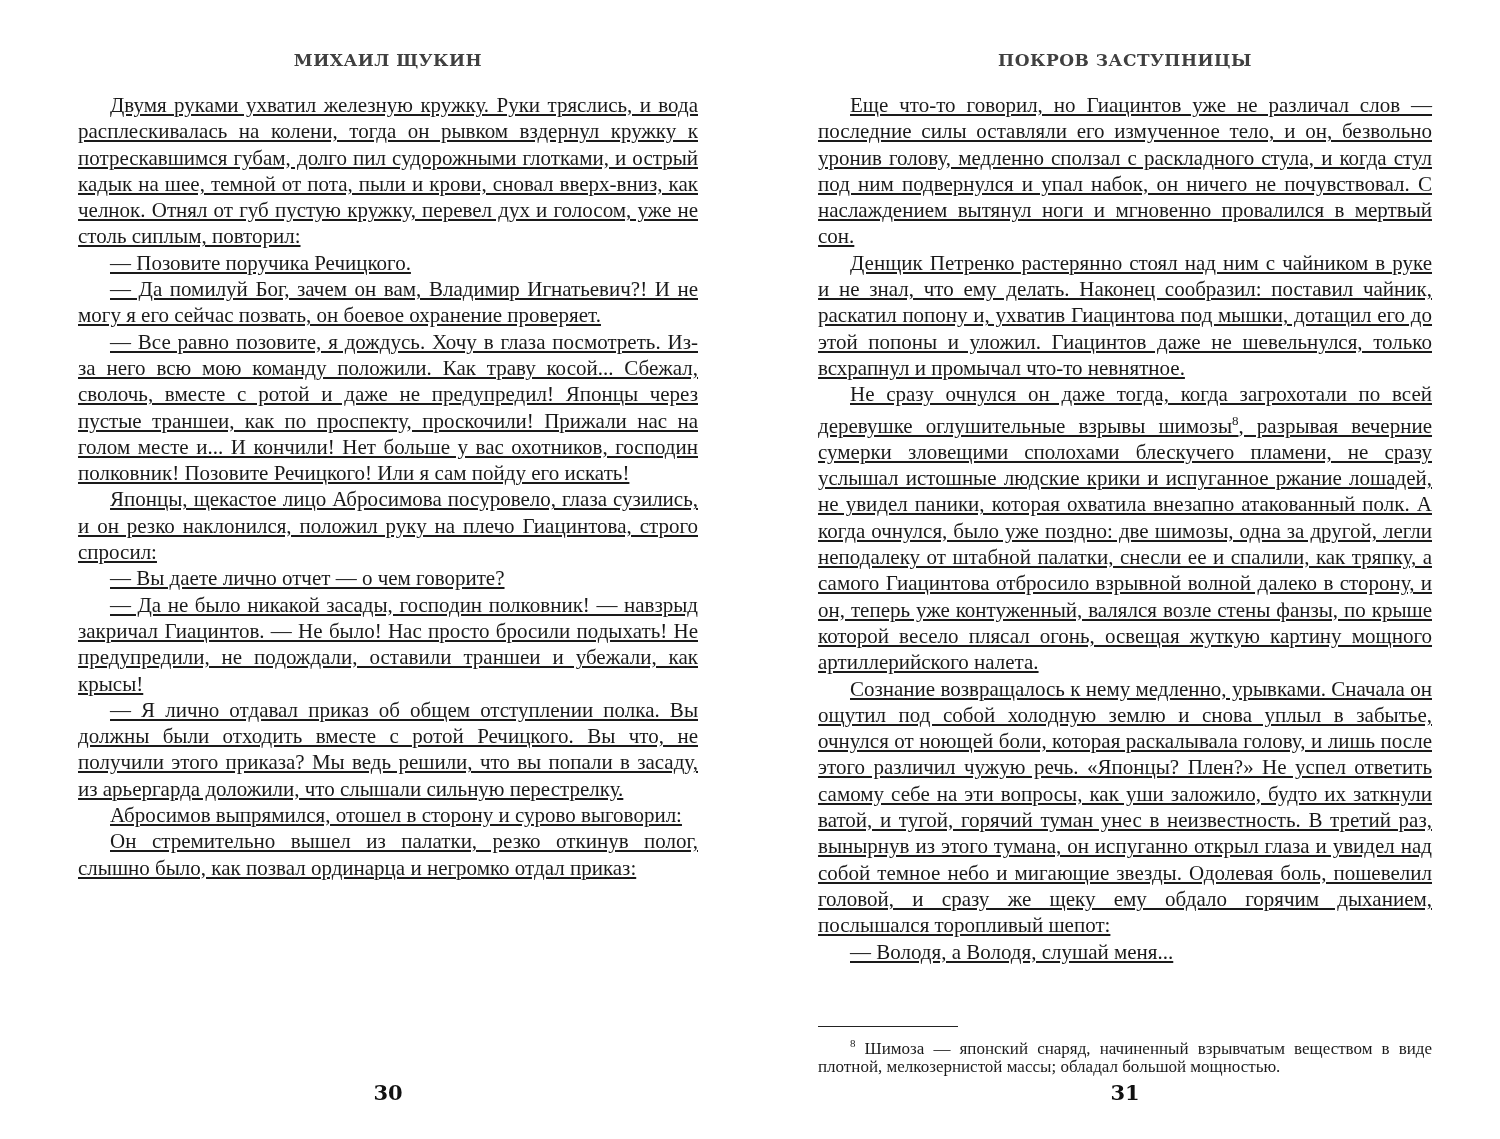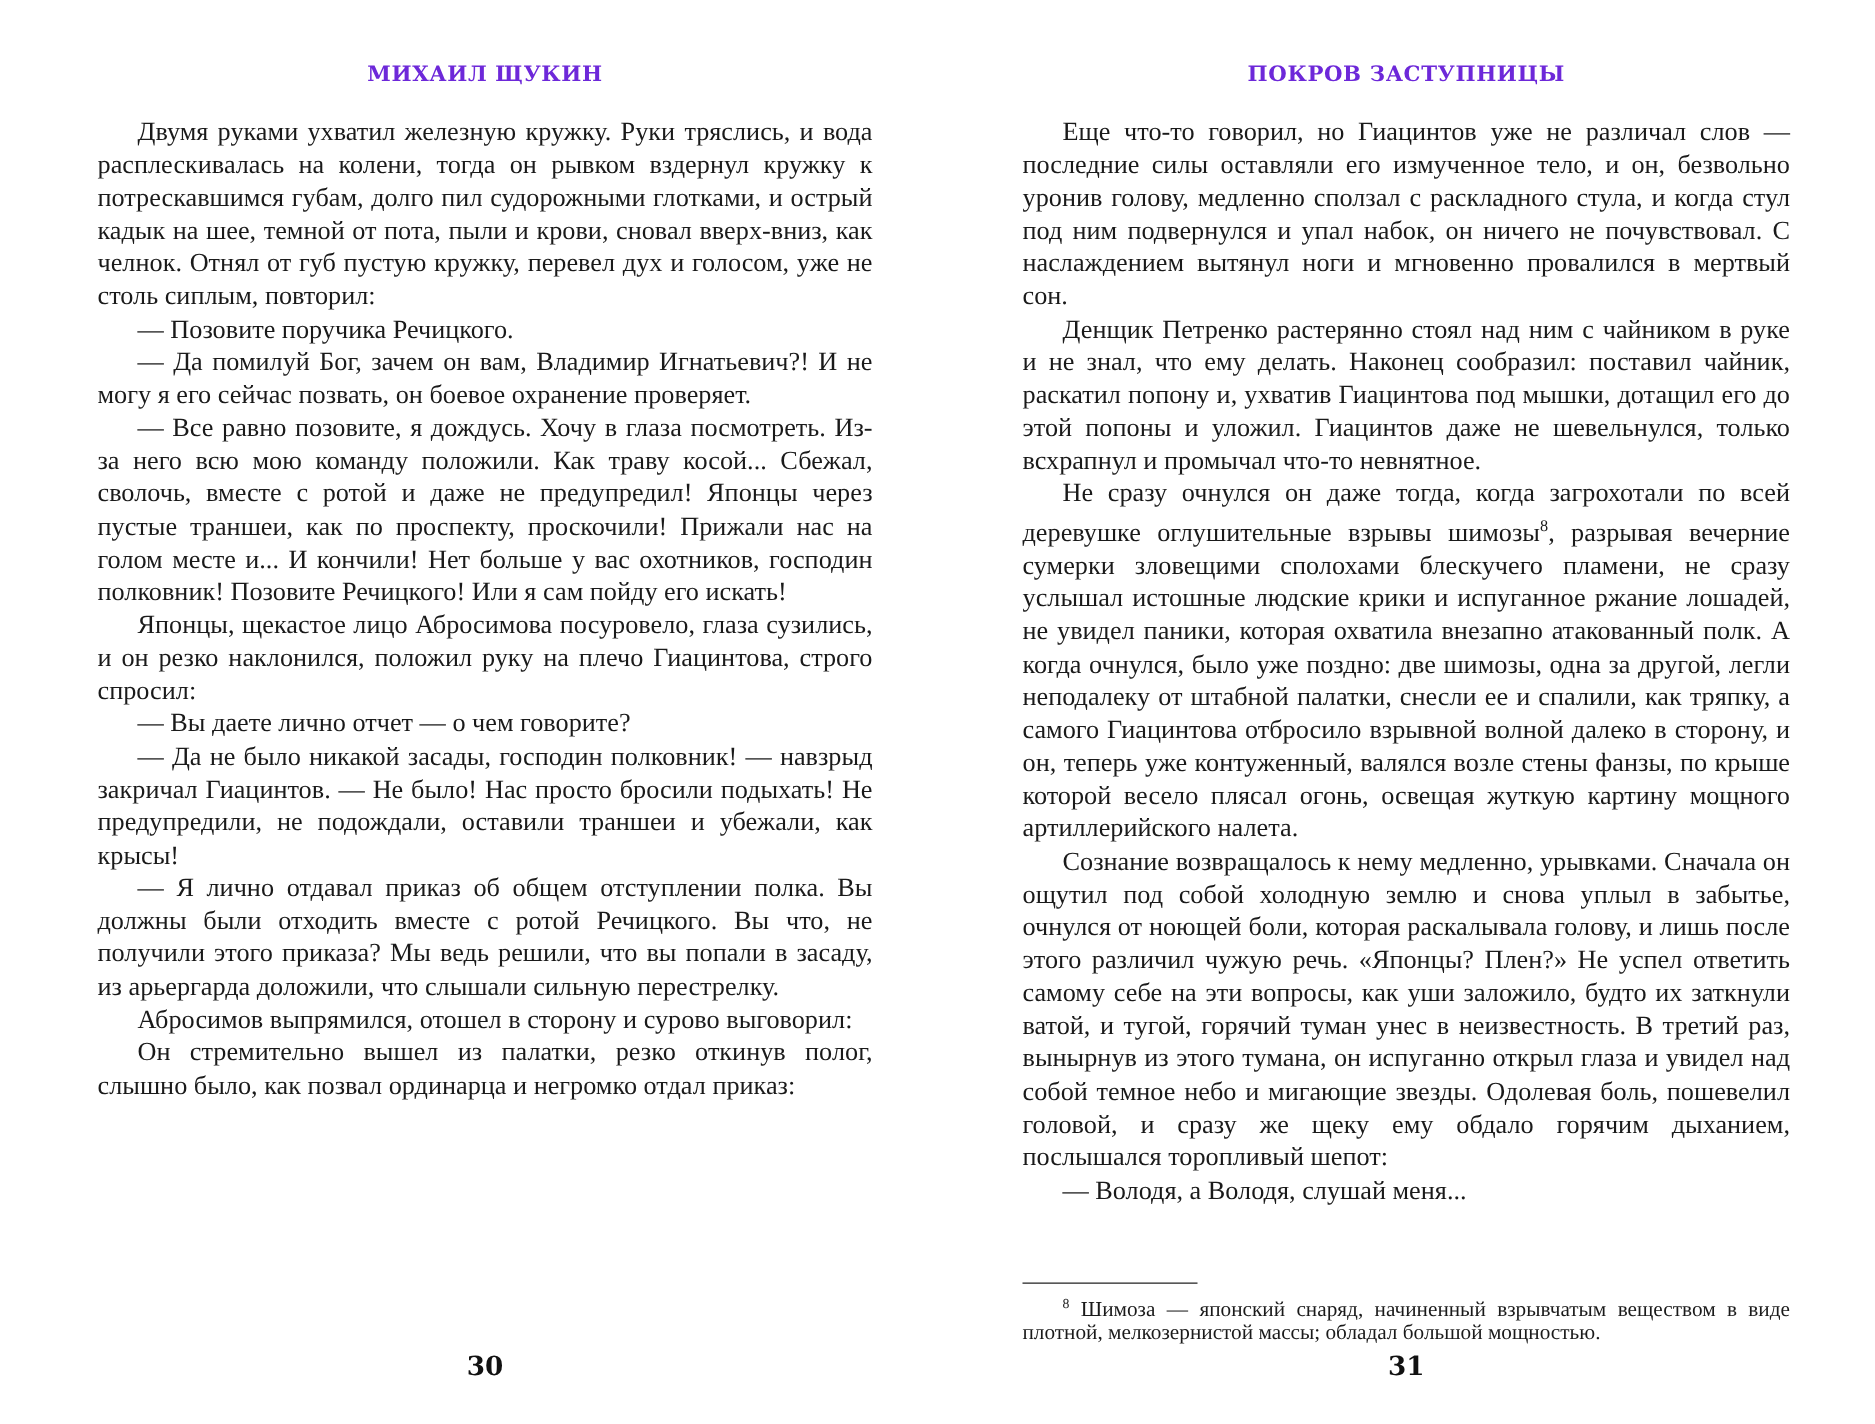--- a/index.html
+++ b/index.html
@@ -31,31 +31,32 @@
       position: absolute;
       top: 50px;
       left: 0;
       right: 0;
       text-align: center;
       font-family: "DejaVu Serif", serif;
       font-weight: bold;
       font-size: 17px;
       letter-spacing: 0.5px;
       text-transform: uppercase;
-      color: #6d28d9;
+      color: #404040;
     }
     .body-text {
       position: absolute;
       top: 92px;
       left: 0;
       right: 0;
       font-size: 21px;
       line-height: 26.3px;
       text-align: justify;
       hyphens: manual;
+      text-decoration: underline;
     }
     .body-text p {
       margin: 0;
       text-indent: 32px;
     }
     .footnote-rule {
       position: absolute;
       top: 1026px;
       left: 0;
       width: 140px;

